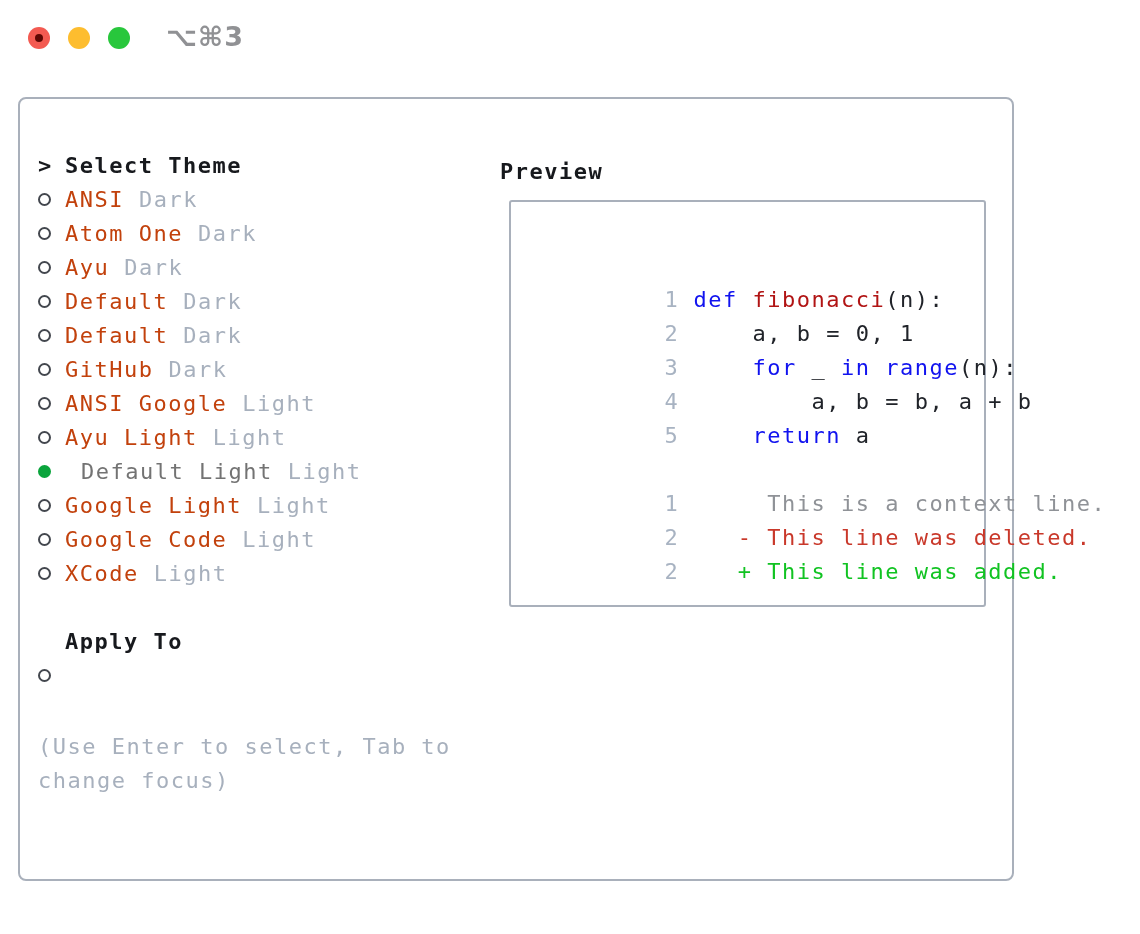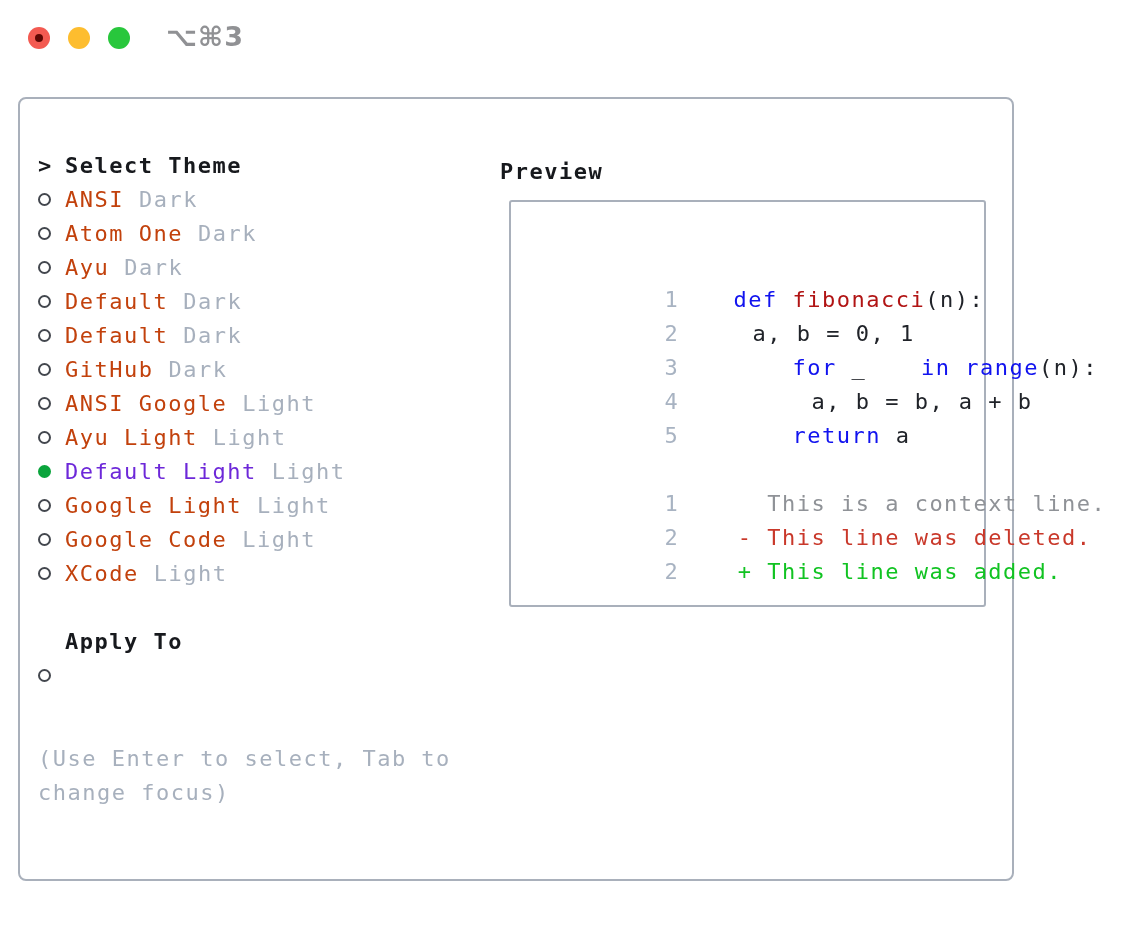--- a/index.html
+++ b/index.html
@@ -27,38 +27,38 @@
   }
   .left-col{position:absolute;left:18px;top:49px;font-size:22px;letter-spacing:1.5px;}
   .row{height:34px;display:flex;align-items:center;white-space:pre;}
   .marker{width:27px;display:flex;align-items:center;}
   .radio{width:13px;height:13px;border-radius:50%;border:2px solid #43474e;box-sizing:border-box;}
   .radio.filled{background:#0aa43c;border-color:#0aa43c;}
   .prompt{width:27px;font-weight:bold;color:#17191d;}
   .hdr{font-weight:bold;color:#17191d;}
   .name{color:#c2410c;}
   .variant{color:#a7b0bd;margin-left:15px;}
-  .sel .name,.sel .label{color:#6d28d9;}
+  .sel .name,.sel .label{color:#737373;margin-left:16px;}
   .label{color:#383c43;}
   .spacer{height:34px;}
   .hint{
-    margin-top:16px;line-height:34px;color:#a7b0bd;white-space:pre-line;font-size:22px;
+    margin-top:4px;line-height:34px;color:#a7b0bd;white-space:pre-line;font-size:22px;
   }
   
   .preview-title{position:absolute;left:480px;top:55px;height:34px;display:flex;align-items:center;
     font-size:22px;font-weight:bold;color:#17191d;letter-spacing:1.5px;}
   .preview-box{
     position:absolute;left:489px;top:101px;width:477px;height:407px;
     border:2px solid #a9b0bb;border-radius:3px;box-sizing:border-box;
   }
   .code{padding:47px 0 0 6px;font-size:22px;letter-spacing:1.5px;}
   .code-line{height:34px;line-height:34px;white-space:pre;}
   .lnum{display:inline-block;width:29px;color:#a8b3c2;}
   .tok{color:#202329;}
-  .kw{color:#1113ef;margin-left:40px;}
+  .kw{color:#1113ef;}
   .fn{color:#b11414;}
   .ctx{color:#8f9297;}
   .del{color:#c9382a;}
   .add{color:#11c322;}
 </style>
 </head>
 <body>
 
 <div class="screen">
 

